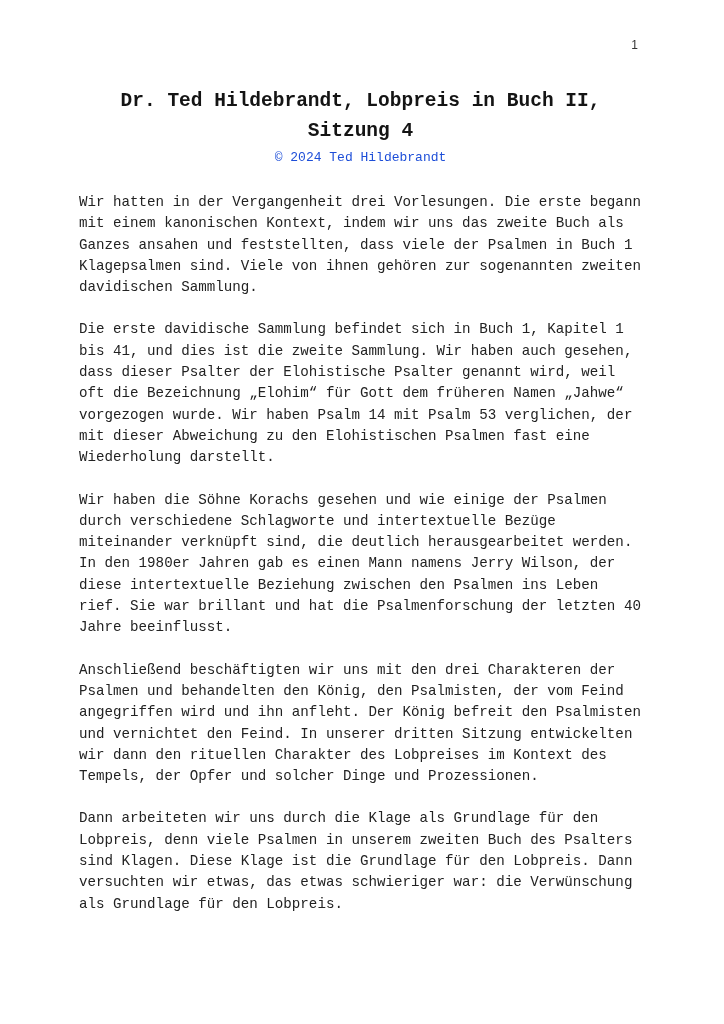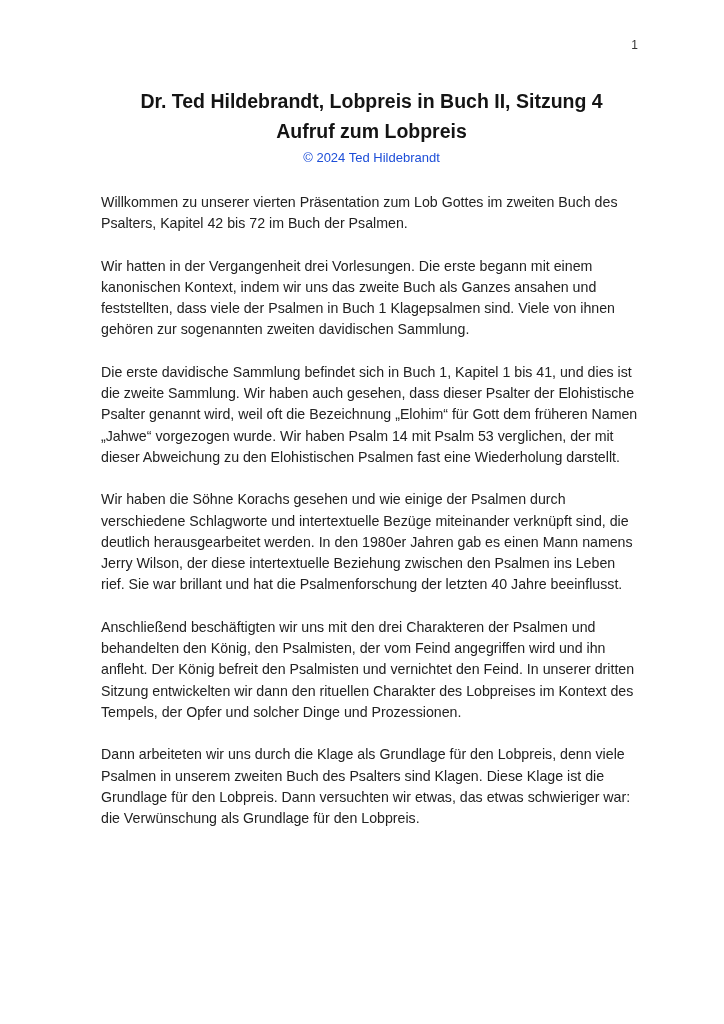--- a/index.html
+++ b/index.html
@@ -18,23 +18,24 @@
   }
   .page-number {
     position: absolute;
     top: 38px;
     right: 86px;
     font-size: 12px;
     color: #333333;
   }
   .content {
     position: absolute;
-    left: 101px;
+    left: 79px;
     right: 82px;
     top: 0;
+    font-family: Liberation Mono, monospace;
   }
   .title-block {
     margin-top: 86px;
     text-align: center;
   }
   .title-line {
     font-size: 19.5px;
     font-weight: bold;
     line-height: 30px;
     color: #141414;
@@ -58,26 +59,24 @@
 </style>
 </head>
 <body>
 
 <div class="page">
   <div class="page-number">1</div>
 
   <div class="content">
     <div class="title-block">
       <div class="title-line">Dr. Ted Hildebrandt, Lobpreis in Buch II, Sitzung 4</div>
-      <div class="title-line">Aufruf zum Lobpreis</div>
       <div class="copyright">© 2024 Ted Hildebrandt</div>
     </div>
 
     <div class="body-text">
-        <p class="para">Willkommen zu unserer vierten Präsentation zum Lob Gottes im zweiten Buch des Psalters, Kapitel 42 bis 72 im Buch der Psalmen.</p>
         <p class="para">Wir hatten in der Vergangenheit drei Vorlesungen. Die erste begann mit einem kanonischen Kontext, indem wir uns das zweite Buch als Ganzes ansahen und feststellten, dass viele der Psalmen in Buch 1 Klagepsalmen sind. Viele von ihnen gehören zur sogenannten zweiten davidischen Sammlung.</p>
         <p class="para">Die erste davidische Sammlung befindet sich in Buch 1, Kapitel 1 bis 41, und dies ist die zweite Sammlung. Wir haben auch gesehen, dass dieser Psalter der Elohistische Psalter genannt wird, weil oft die Bezeichnung „Elohim“ für Gott dem früheren Namen „Jahwe“ vorgezogen wurde. Wir haben Psalm 14 mit Psalm 53 verglichen, der mit dieser Abweichung zu den Elohistischen Psalmen fast eine Wiederholung darstellt.</p>
         <p class="para">Wir haben die Söhne Korachs gesehen und wie einige der Psalmen durch verschiedene Schlagworte und intertextuelle Bezüge miteinander verknüpft sind, die deutlich herausgearbeitet werden. In den 1980er Jahren gab es einen Mann namens Jerry Wilson, der diese intertextuelle Beziehung zwischen den Psalmen ins Leben rief. Sie war brillant und hat die Psalmenforschung der letzten 40 Jahre beeinflusst.</p>
         <p class="para">Anschließend beschäftigten wir uns mit den drei Charakteren der Psalmen und behandelten den König, den Psalmisten, der vom Feind angegriffen wird und ihn anfleht. Der König befreit den Psalmisten und vernichtet den Feind. In unserer dritten Sitzung entwickelten wir dann den rituellen Charakter des Lobpreises im Kontext des Tempels, der Opfer und solcher Dinge und Prozessionen.</p>
         <p class="para">Dann arbeiteten wir uns durch die Klage als Grundlage für den Lobpreis, denn viele Psalmen in unserem zweiten Buch des Psalters sind Klagen. Diese Klage ist die Grundlage für den Lobpreis. Dann versuchten wir etwas, das etwas schwieriger war: die Verwünschung als Grundlage für den Lobpreis.</p>
       </div>
   </div>
 </div>
 
 </body></html>

